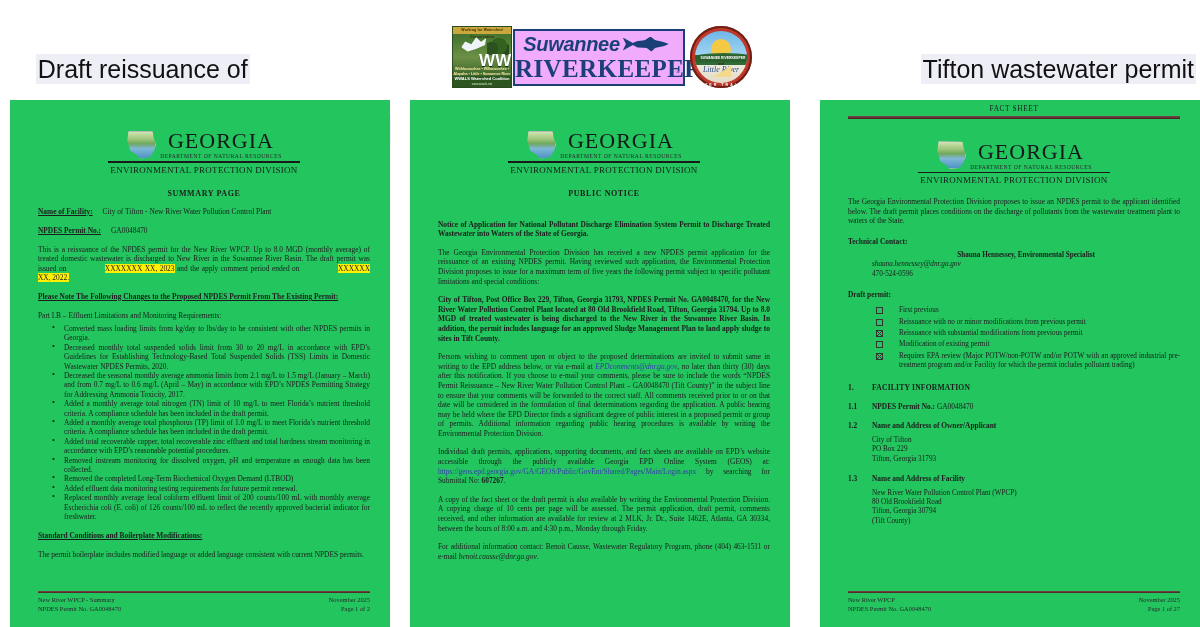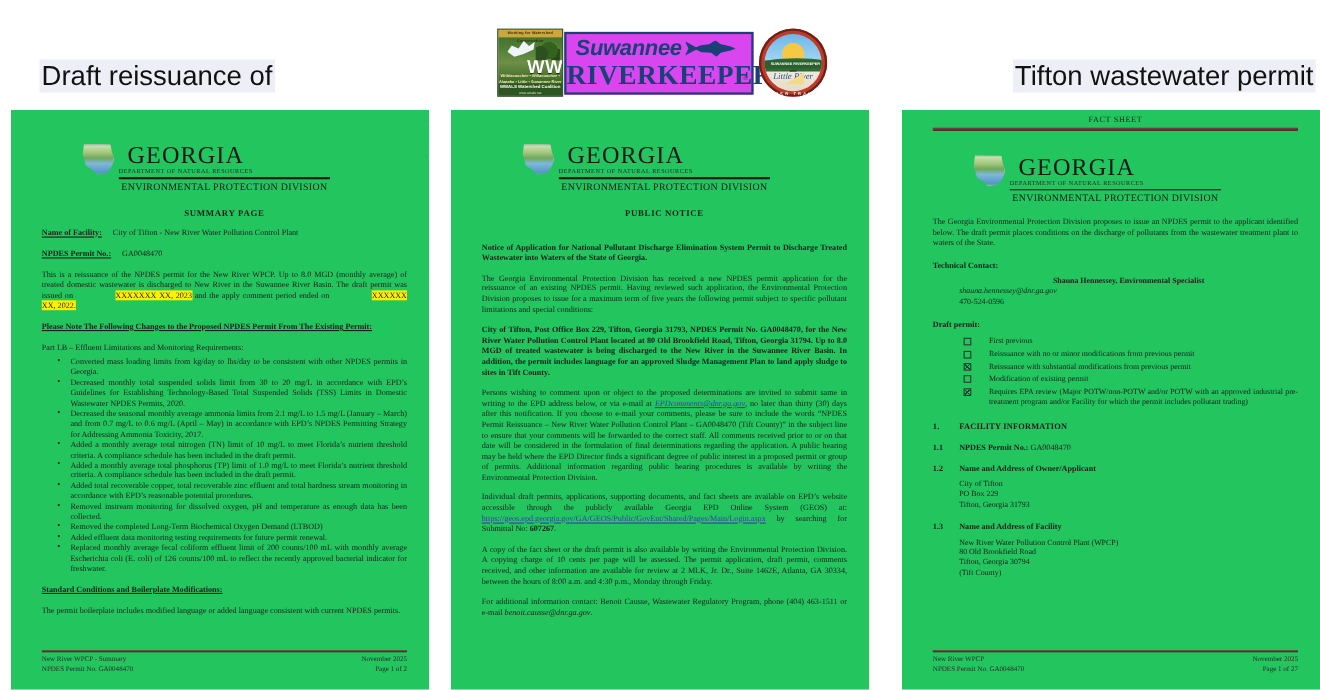--- a/index.html
+++ b/index.html
@@ -87,21 +87,21 @@
     font-weight:bold;
   }
   .wwals .band-bot em{
     display:block;font-style:normal;text-align:center;color:#d8e8c8;
     font-size:3px;line-height:4px;font-family:"Liberation Sans", sans-serif;
   }
 
   .srk{
     width:172px;height:57px;margin-left:1px;
     border:2px solid #1b3f77;
-    background:#d946ef;
+    background:#f0abfc;
     box-sizing:border-box;
     position:relative;
     display:flex;flex-direction:column;justify-content:center;
   }
   .srk .row1{
     display:flex;align-items:center;justify-content:center;gap:3px;
     height:24px;
   }
   .srk .suw{
     font-family:"Liberation Sans", sans-serif;
@@ -195,21 +195,21 @@
   .page-body{
     position:absolute;left:28px;right:20px;top:0;bottom:0;
   }
 
   
   .gadnr{
     text-align:center;margin:0 auto;
     width:260px;
   }
   .gadnr .lockup{
-    display:flex;align-items:center;gap:4px;
+    display:flex;align-items:center;justify-content:center;gap:4px;
   }
   .ga-shape{
     width:30px;height:28px;
     background:linear-gradient(#cfe3b2 0%, #9ec47a 28%, #6fa85c 45%, #7fb8d8 64%, #4f93c4 100%);
     clip-path:polygon(8% 0%,88% 2%,92% 26%,100% 52%,92% 74%,78% 96%,46% 100%,34% 86%,14% 72%,4% 36%);
     border:1px solid #b8b8b8;
     box-sizing:border-box;
   }
   .ga-word{
     font-family:"Liberation Serif", serif;
@@ -234,21 +234,21 @@
   }
   .fld{font-size:7.4px;line-height:10px;margin-top:9px;}
   .fld .lbl{font-weight:bold;text-decoration:underline;}
   .fld .val{margin-left:10px;}
   p.body{
     font-size:7.4px;line-height:9.6px;text-align:justify;margin:9px 0 0 0;
   }
   .hl{background:#fff000;margin-left:36px;}
   .bold{font-weight:bold;text-align:center;}
   .ital{font-style:italic;}
-  .link{color:#3a3ab0;text-decoration:underline;margin-top:21px;}
+  .link{color:#3a3ab0;margin-top:21px;}
   .subhead{
     font-size:7.4px;font-weight:bold;text-decoration:underline;
     margin-top:9px;line-height:10px;
   }
   .parthead{font-size:7.4px;margin-top:9px;}
   ul.bul{
     margin:4px 0 0 0;padding-left:26px;list-style:none;
   }
   ul.bul li{
     font-size:7.4px;line-height:9.4px;text-align:justify;

